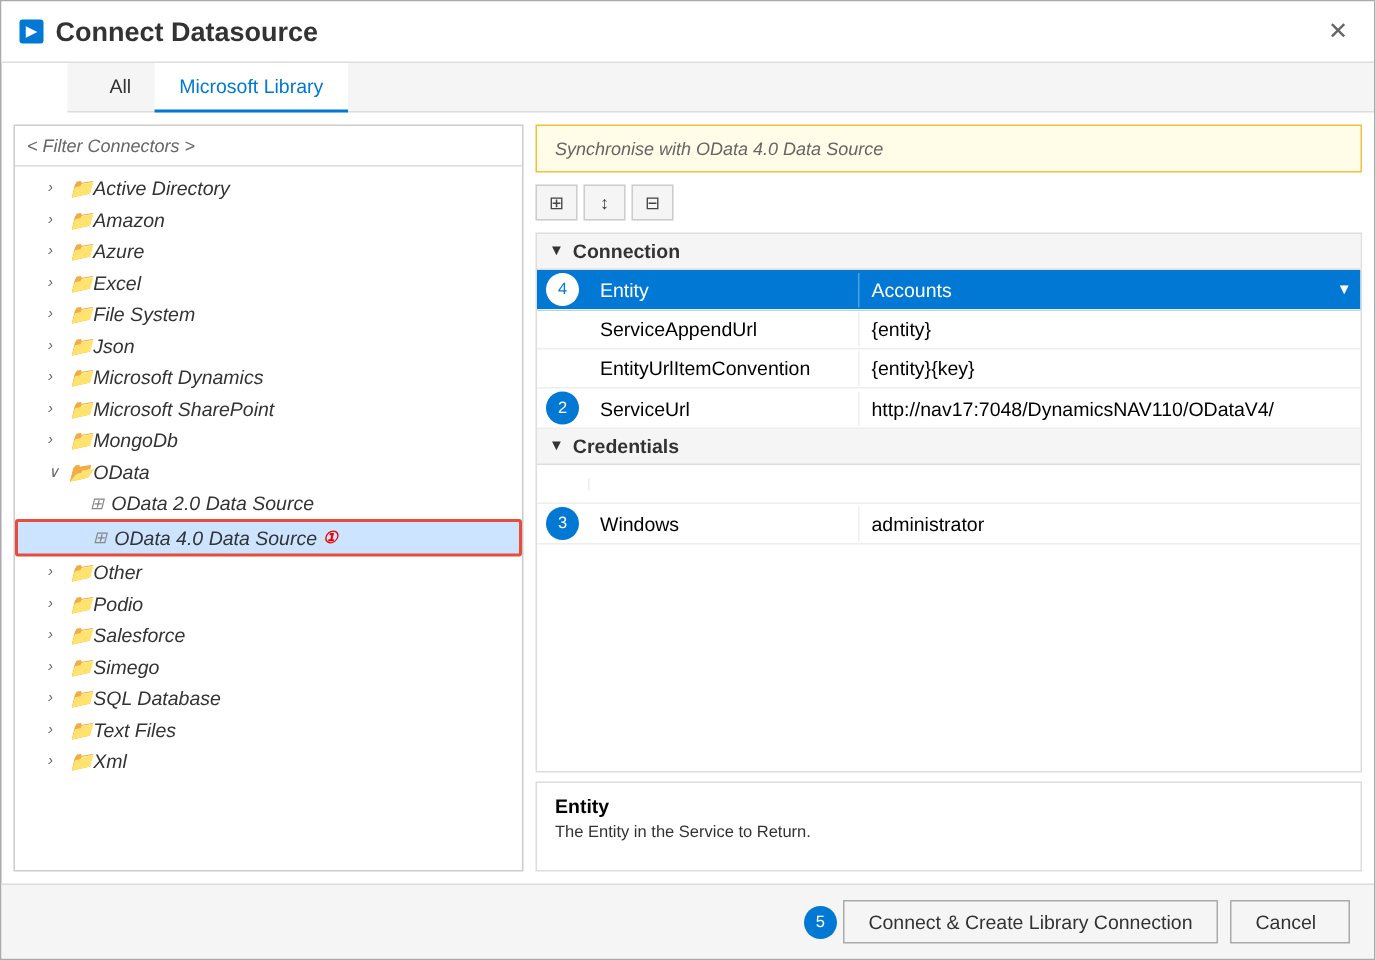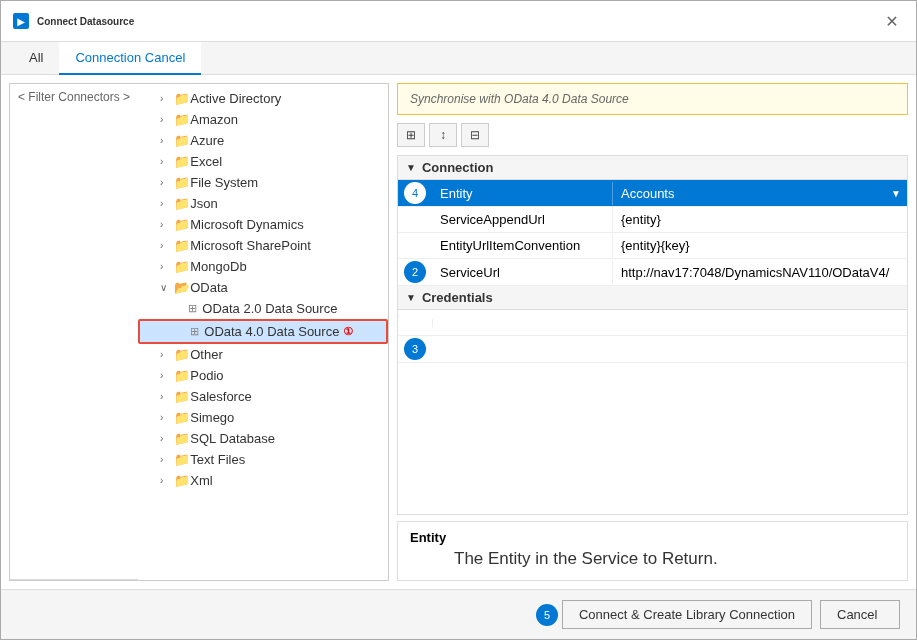--- a/index.html
+++ b/index.html
@@ -41,21 +41,21 @@
       height: 16px;
       background: #0078d4;
       border-radius: 2px;
       display: flex;
       align-items: center;
       justify-content: center;
       color: white;
       font-size: 10px;
     }
     .title-text {
-      font-size: 10px;
+      font-size: 18px;
       font-weight: 600;
       color: #333;
     }
     .close-btn {
       width: 24px;
       height: 24px;
       border: none;
       background: none;
       cursor: pointer;
       font-size: 16px;
@@ -63,20 +63,21 @@
       display: flex;
       align-items: center;
       justify-content: center;
     }
 
     .tabs {
       display: flex;
       border-bottom: 1px solid #ddd;
       background: #f5f5f5;
       padding: 0 12px;
+      margin-left: 44px;
     }
     .tab {
       padding: 8px 16px;
       cursor: pointer;
       font-size: 13px;
       color: #333;
       border-bottom: 2px solid transparent;
       margin-bottom: -1px;
     }
     .tab.active {
@@ -89,25 +90,26 @@
     .content-area {
       display: flex;
       flex: 1;
       overflow: hidden;
       padding: 8px;
       gap: 8px;
     }
 
     
     .left-panel {
-      width: 380px;
-      display: flex;
-      flex-direction: row;
+      width: 340px;
+      display: flex;
+      flex-direction: column;
       border: 1px solid #ccc;
       background: #fff;
+      font-style: italic;
     }
     .filter-bar {
       padding: 6px 8px;
       border-bottom: 1px solid #ddd;
       font-size: 12px;
       color: #666;
       cursor: pointer;
     }
     .tree-container {
       flex: 1;
@@ -245,23 +247,22 @@
       padding: 8px 12px;
       background: #fff;
       min-height: 60px;
     }
     .description-title {
       font-weight: 600;
       font-size: 13px;
       margin-bottom: 4px;
     }
     .description-text {
-      font-size: 17px;
+      font-size: 11px;
       color: #333;
-      margin-left: 44px;
     }
 
     
     .bottom-bar {
       border-top: 1px solid #ddd;
       padding: 10px 16px;
       display: flex;
       align-items: center;
       justify-content: flex-end;
       gap: 8px;
@@ -303,21 +304,21 @@
   <div class="title-bar">
     <div class="title-bar-left">
       <div class="title-icon">▶</div>
       <span class="title-text">Connect Datasource</span>
     </div>
     <button class="close-btn">✕</button>
   </div>
 
   <div class="tabs">
     <div class="tab">All</div>
-    <div class="tab active">Connection Cancel</div>
+    <div class="tab active">Microsoft Library</div>
   </div>
 
   <div class="content-area">
 
     <div class="left-panel">
       <div class="filter-bar">&lt; Filter Connectors &gt;</div>
       <div class="tree-container">
 
         <div class="tree-item indent-1">
           <span class="arrow">›</span>
@@ -483,20 +484,22 @@
           <span>Credentials</span>
         </div>
 
         <div class="prop-row">
           <div style="width:22px; margin: 2px 6px;"></div>
           <div class="prop-value"></div>
         </div>
 
         <div class="prop-row">
           <div class="prop-num">3</div>
+          <div class="prop-name">Windows</div>
+          <div class="prop-value">administrator</div>
         </div>
       </div>
 
       <div class="description-panel">
         <div class="description-title">Entity</div>
         <div class="description-text">The Entity in the Service to Return.</div>
       </div>
     </div>
   </div>
 

